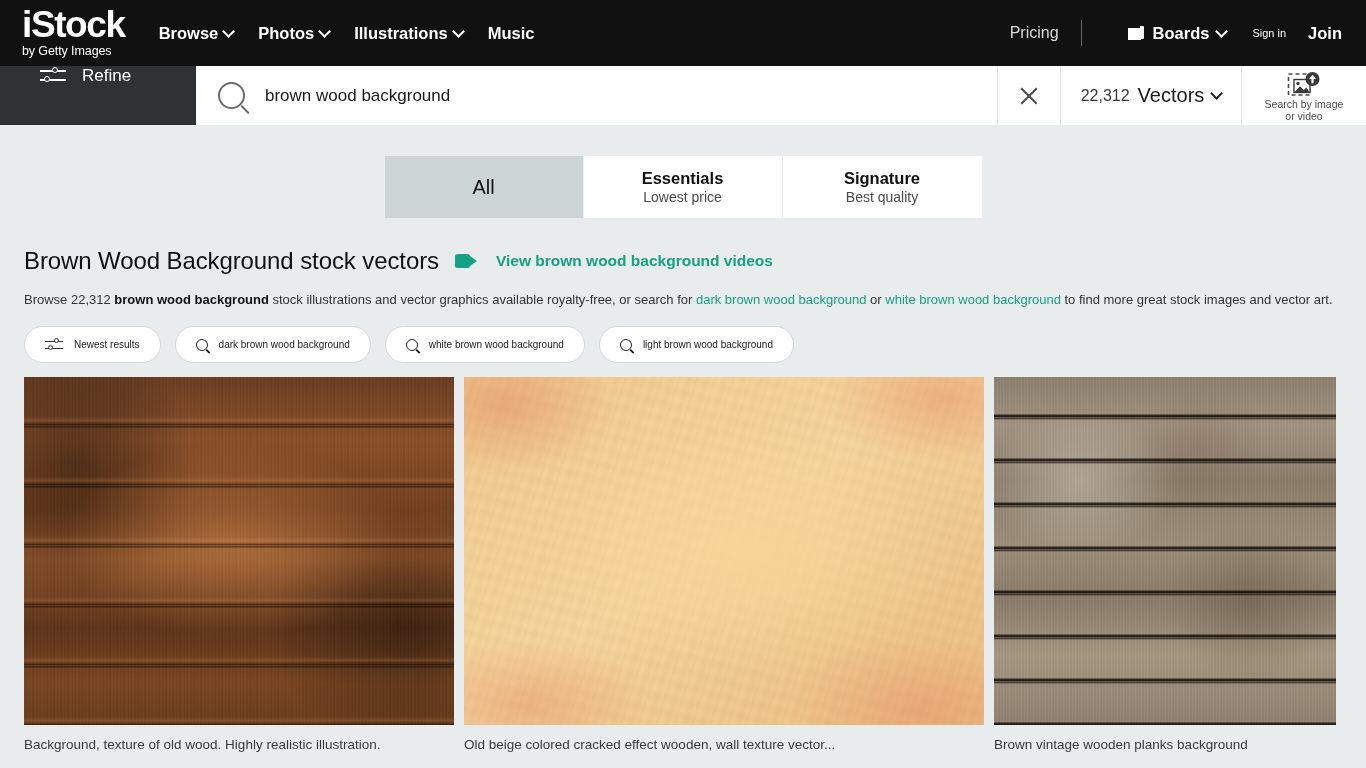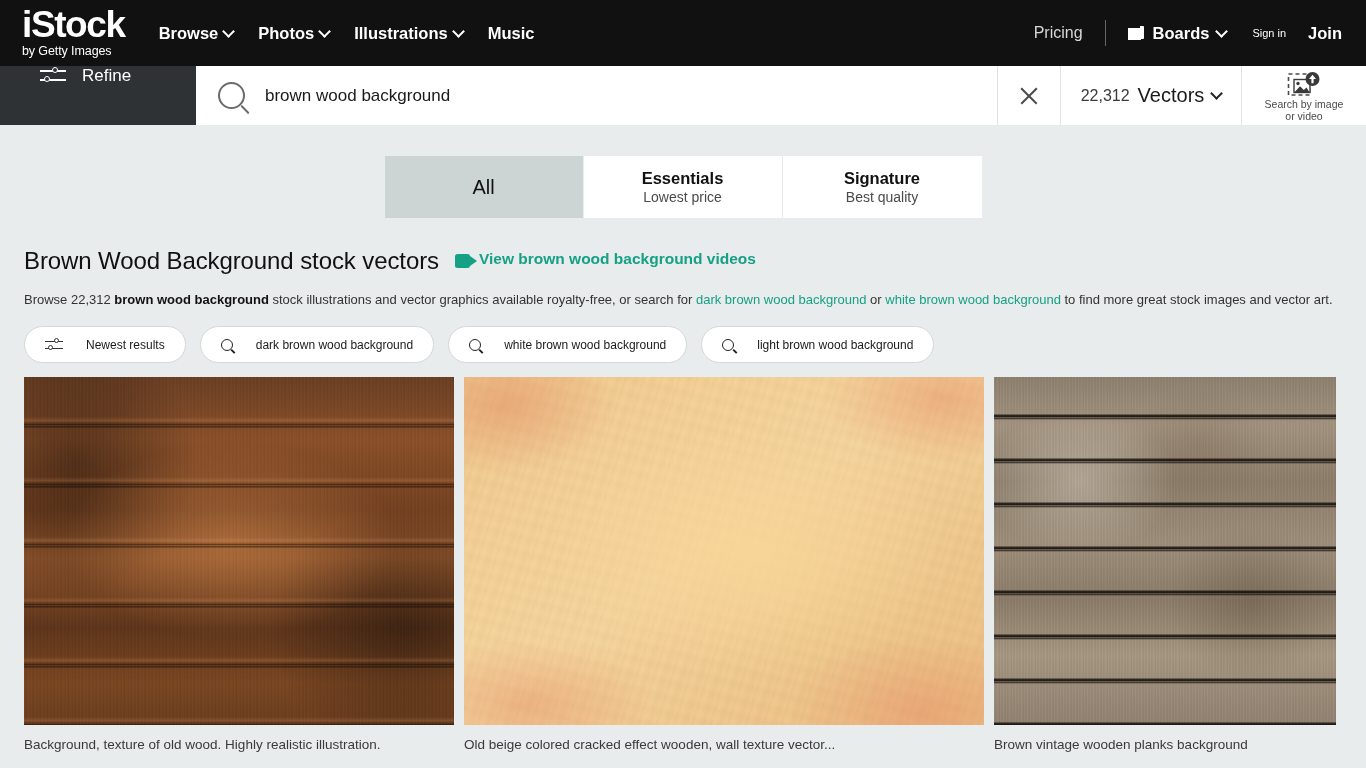--- a/index.html
+++ b/index.html
@@ -46,20 +46,21 @@
     margin-left: auto; display: flex; align-items: center; gap: 0px;
   }
   .pricing-link {
     color: #d8d8d8; font-size: 16px; cursor: pointer; padding-right: 22px;
   }
   .nav-divider { width: 1px; height: 26px; background: #666; margin-right: 22px; }
   .boards-item {
     color: #ffffff; font-size: 16.5px; font-weight: bold;
     display: flex; align-items: center; gap: 8px; cursor: pointer;
     padding-right: 26px;
+    margin-left: 24px;
   }
   .boards-icon { position: relative; width: 17px; height: 15px; }
   .boards-icon .b1 {
     position: absolute; left: 0; top: 2px; width: 13px; height: 12px;
     background: #ffffff;
   }
   .boards-icon .b2 {
     position: absolute; left: 12px; top: 0px; width: 4px; height: 13px;
     background: #ffffff; border-radius: 0 1px 1px 0;
   }
@@ -161,21 +162,21 @@
   .tab-sub { font-size: 14px; color: #4a4a4a; line-height: 18px; }
 
   
   .content { padding: 0 24px; }
   .title-row {
     display: flex; align-items: baseline; gap: 16px;
     margin-top: 29px;
   }
   .page-title { font-size: 24px; color: #111; font-weight: normal; letter-spacing: -0.1px; }
   .video-link {
-    display: flex; align-items: flex-end; gap: 2px;
+    display: flex; align-items: center; gap: 19px;
     color: #16a085; font-size: 15.5px; font-weight: bold; cursor: pointer;
     position: relative; top: -1px;
   }
   .cam-icon { width: 22px; height: 14px; position: relative; flex-shrink: 0; }
   .cam-body {
     position: absolute; left: 0; top: 0; width: 15px; height: 14px;
     background: #16a085; border-radius: 2.5px;
   }
   .cam-lens {
     position: absolute; right: 0; top: 2px;
@@ -188,22 +189,22 @@
     margin-top: 16px; font-size: 13px; color: #333; line-height: 18px;
   }
   .desc b { font-weight: bold; color: #111; }
   .desc a { color: #16a085; text-decoration: none; cursor: pointer; }
 
   
   .pills { display: flex; gap: 14px; margin-top: 17px; }
   .pill {
     height: 37px; background: #ffffff; border: 1px solid #d4d8d8;
     border-radius: 19px; display: flex; align-items: center;
-    padding: 8px 20px; gap: 23px; cursor: pointer;
-    font-size: 12px; color: #1a1a1a; white-space: nowrap;
+    padding: 8px 20px; gap: 11px; cursor: pointer;
+    font-size: 10px; color: #1a1a1a; white-space: nowrap;
   }
   .pill-sliders { width: 18px; height: 14px; position: relative; flex-shrink: 0; }
   .pill-sliders .line { position: absolute; height: 1.3px; background: #333; left: 0; width: 18px; }
   .pill-sliders .l1 { top: 3px; }
   .pill-sliders .l2 { top: 10px; }
   .pill-sliders .knob {
     position: absolute; width: 5px; height: 5px; border-radius: 50%;
     border: 1.3px solid #333; background: #fff;
   }
   .pill-sliders .k1 { top: 0.3px; left: 9px; }

